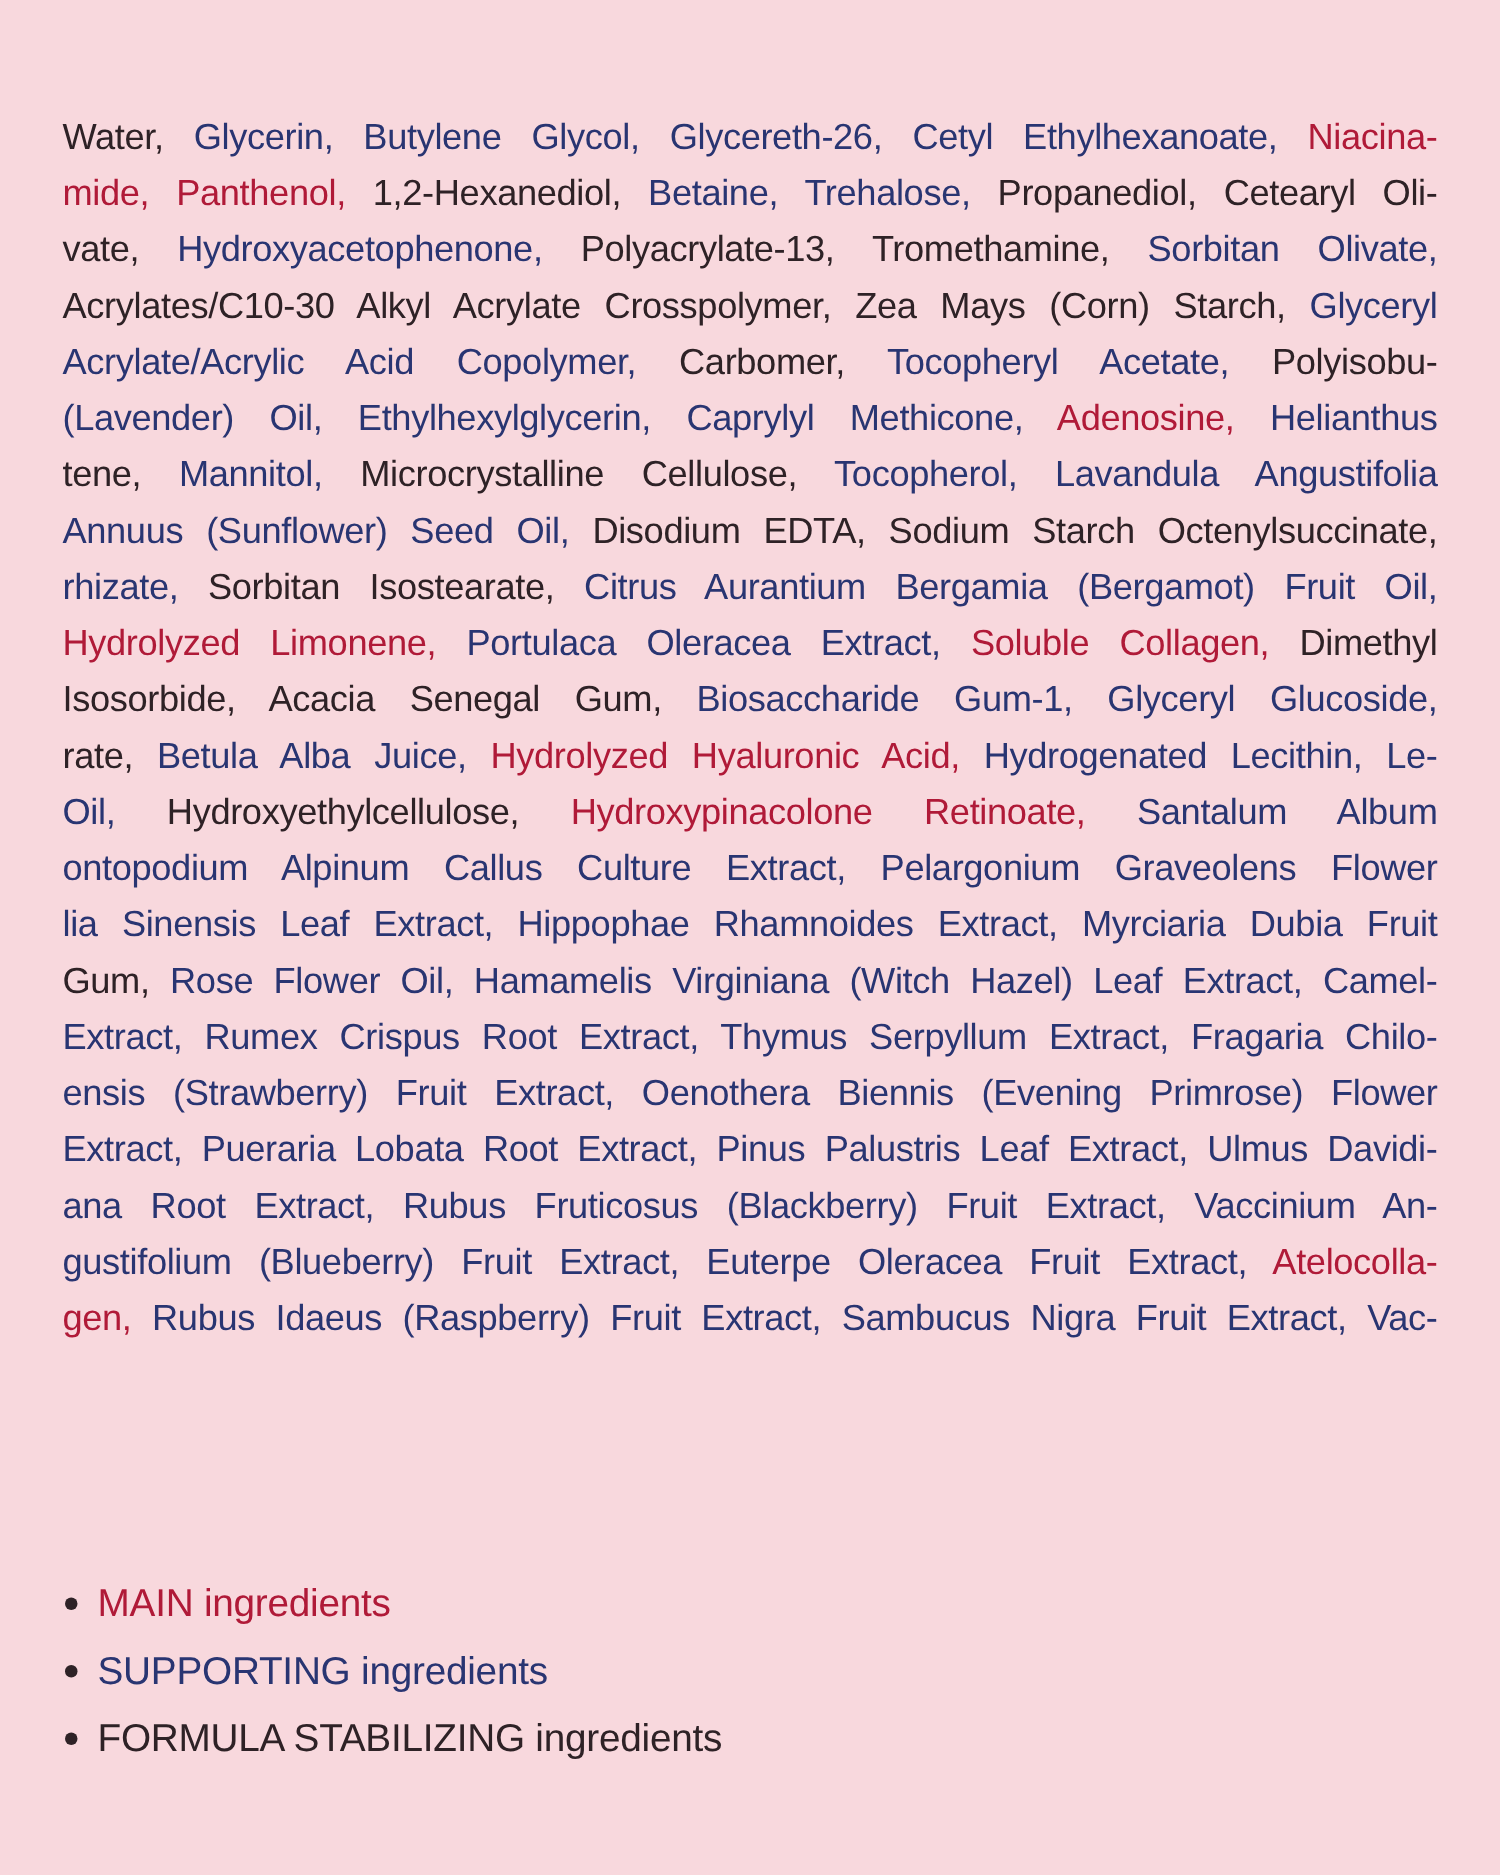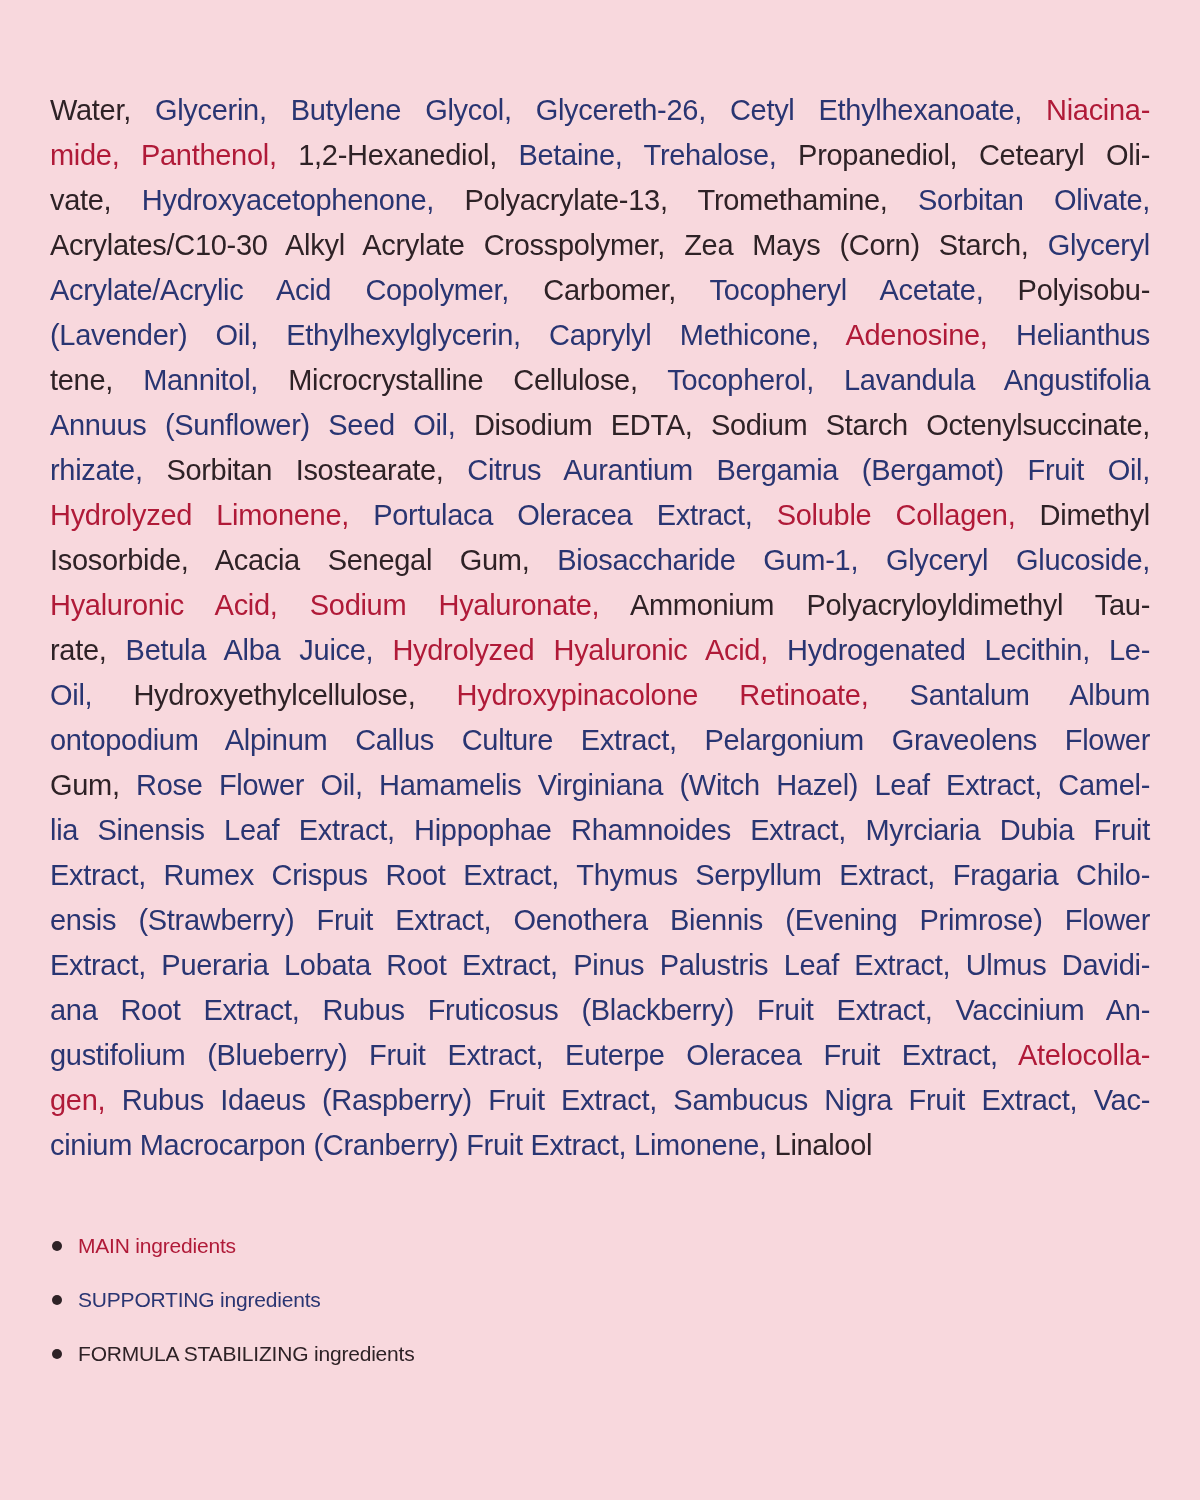--- a/index.html
+++ b/index.html
@@ -36,22 +36,22 @@
     height: 45px;
     white-space: nowrap; 
   }
   .ing-line.last { text-align-last: left; }
   .c-main { color: var(--c-main); }
   .c-supporting { color: var(--c-sup); }
   .c-stabilizing { color: var(--c-stab); }
   .legend {
     position: absolute;
     left: 52px;
-    top: 1219px;
-    font-size: 21px;
+    top: 1256px;
+    font-size: 31px;
     letter-spacing: -0.2px;
     text-align: right;
   }
   .legend-item {
     display: flex;
     align-items: center;
     height: 54px;
   }
   .legend-bullet {
     width: 10px;
@@ -70,33 +70,31 @@
     <div class="ing-line"><span class="c-main">mide, Panthenol, </span><span class="c-stabilizing">1,2-Hexanediol, </span><span class="c-supporting">Betaine, Trehalose, </span><span class="c-stabilizing">Propanediol, Cetearyl Oli-</span></div>
     <div class="ing-line"><span class="c-stabilizing">vate, </span><span class="c-supporting">Hydroxyacetophenone, </span><span class="c-stabilizing">Polyacrylate-13, Tromethamine, </span><span class="c-supporting">Sorbitan Olivate,</span></div>
     <div class="ing-line"><span class="c-stabilizing">Acrylates/C10-30 Alkyl Acrylate Crosspolymer, Zea Mays (Corn) Starch, </span><span class="c-supporting">Glyceryl</span></div>
     <div class="ing-line"><span class="c-supporting">Acrylate/Acrylic Acid Copolymer, </span><span class="c-stabilizing">Carbomer, </span><span class="c-supporting">Tocopheryl Acetate, </span><span class="c-stabilizing">Polyisobu-</span></div>
     <div class="ing-line"><span class="c-supporting">(Lavender) Oil, Ethylhexylglycerin, Caprylyl Methicone, </span><span class="c-main">Adenosine, </span><span class="c-supporting">Helianthus</span></div>
     <div class="ing-line"><span class="c-stabilizing">tene, </span><span class="c-supporting">Mannitol, </span><span class="c-stabilizing">Microcrystalline Cellulose, </span><span class="c-supporting">Tocopherol, Lavandula Angustifolia</span></div>
     <div class="ing-line"><span class="c-supporting">Annuus (Sunflower) Seed Oil, </span><span class="c-stabilizing">Disodium EDTA, Sodium Starch Octenylsuccinate,</span></div>
     <div class="ing-line"><span class="c-supporting">rhizate, </span><span class="c-stabilizing">Sorbitan Isostearate, </span><span class="c-supporting">Citrus Aurantium Bergamia (Bergamot) Fruit Oil,</span></div>
     <div class="ing-line"><span class="c-main">Hydrolyzed Limonene, </span><span class="c-supporting">Portulaca Oleracea Extract, </span><span class="c-main">Soluble Collagen, </span><span class="c-stabilizing">Dimethyl</span></div>
     <div class="ing-line"><span class="c-stabilizing">Isosorbide, Acacia Senegal Gum, </span><span class="c-supporting">Biosaccharide Gum-1, Glyceryl Glucoside,</span></div>
-    <div class="ing-line"><span class="c-main">Hyaluronic Acid, Sodium Hyaluronate, </span><span class="c-stabilizing">Ammonium Polyacryloyldimethyl Tau-</span></div>
     <div class="ing-line"><span class="c-stabilizing">rate, </span><span class="c-supporting">Betula Alba Juice, </span><span class="c-main">Hydrolyzed Hyaluronic Acid, </span><span class="c-supporting">Hydrogenated Lecithin, Le-</span></div>
     <div class="ing-line"><span class="c-supporting">Oil, </span><span class="c-stabilizing">Hydroxyethylcellulose, </span><span class="c-main">Hydroxypinacolone Retinoate, </span><span class="c-supporting">Santalum Album</span></div>
     <div class="ing-line"><span class="c-supporting">ontopodium Alpinum Callus Culture Extract, Pelargonium Graveolens Flower</span></div>
+    <div class="ing-line"><span class="c-supporting">lia Sinensis Leaf Extract, Hippophae Rhamnoides Extract, Myrciaria Dubia Fruit</span></div>
     <div class="ing-line"><span class="c-stabilizing">Gum, </span><span class="c-supporting">Rose Flower Oil, Hamamelis Virginiana (Witch Hazel) Leaf Extract, Camel-</span></div>
-    <div class="ing-line"><span class="c-supporting">lia Sinensis Leaf Extract, Hippophae Rhamnoides Extract, Myrciaria Dubia Fruit</span></div>
     <div class="ing-line"><span class="c-supporting">Extract, Rumex Crispus Root Extract, Thymus Serpyllum Extract, Fragaria Chilo-</span></div>
     <div class="ing-line"><span class="c-supporting">ensis (Strawberry) Fruit Extract, Oenothera Biennis (Evening Primrose) Flower</span></div>
     <div class="ing-line"><span class="c-supporting">Extract, Pueraria Lobata Root Extract, Pinus Palustris Leaf Extract, Ulmus Davidi-</span></div>
     <div class="ing-line"><span class="c-supporting">ana Root Extract, Rubus Fruticosus (Blackberry) Fruit Extract, Vaccinium An-</span></div>
     <div class="ing-line"><span class="c-supporting">gustifolium (Blueberry) Fruit Extract, Euterpe Oleracea Fruit Extract, </span><span class="c-main">Atelocolla-</span></div>
     <div class="ing-line"><span class="c-main">gen, </span><span class="c-supporting">Rubus Idaeus (Raspberry) Fruit Extract, Sambucus Nigra Fruit Extract, Vac-</span></div>
-    <div class="ing-line last"><span class="c-supporting">cinium Macrocarpon (Cranberry) Fruit Extract, Limonene, </span><span class="c-stabilizing">Linalool</span></div>
   </div>
 
 <div class="legend">
   <div class="legend-item">
     <span class="legend-bullet"></span>
     <span class="legend-label c-main">MAIN ingredients</span>
   </div>
   <div class="legend-item">
     <span class="legend-bullet"></span>
     <span class="legend-label c-supporting">SUPPORTING ingredients</span>

